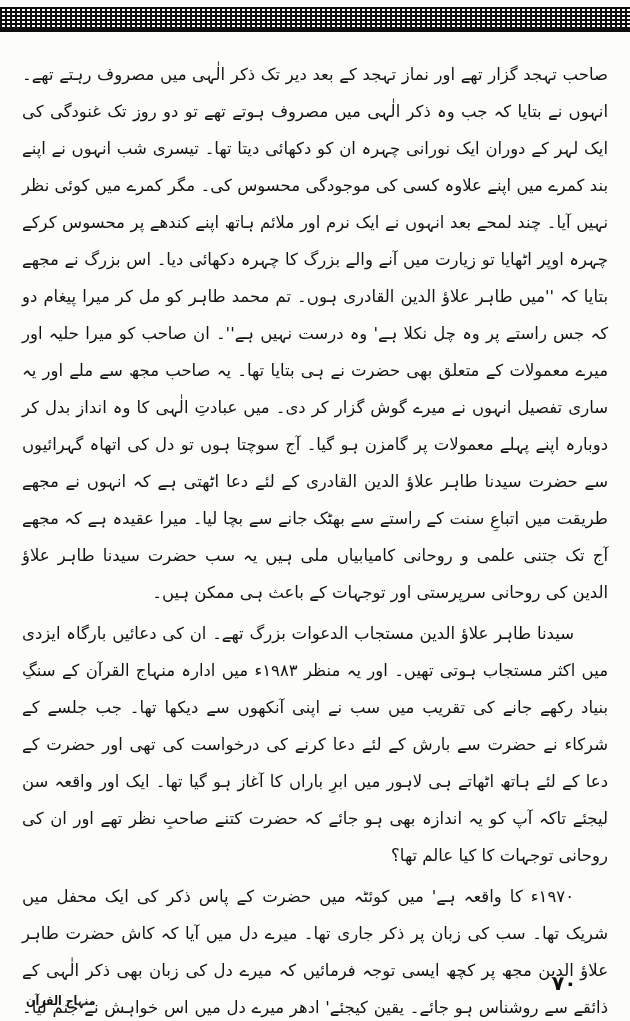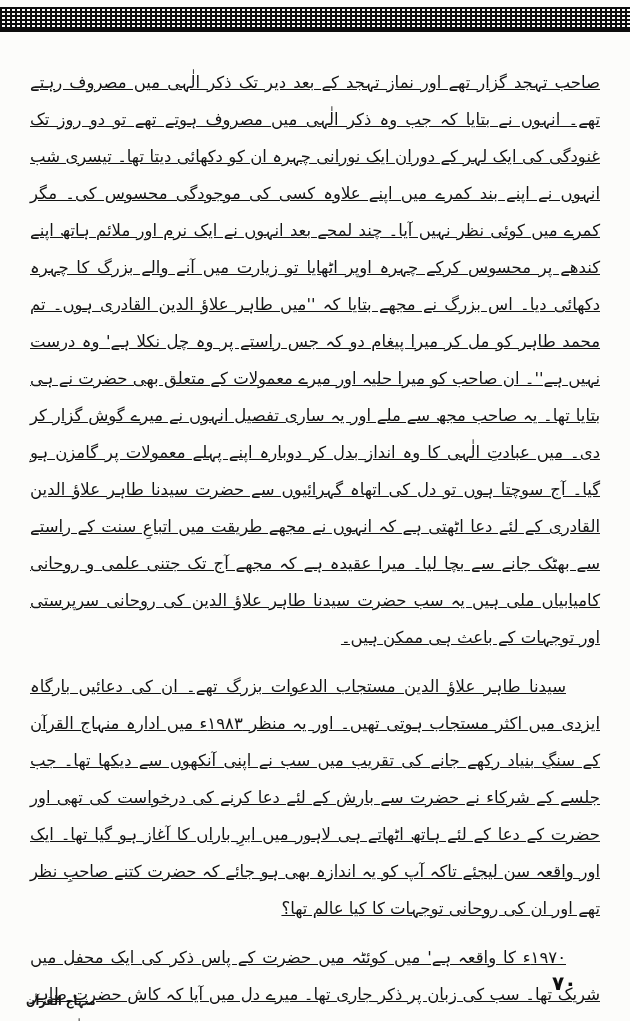--- a/index.html
+++ b/index.html
@@ -36,23 +36,22 @@
     top: 52px;
     right: 18px;
     left: 18px;
     color: #131313;
     font-size: 16.5px;
     line-height: 37px;
     text-align: justify;
     letter-spacing: 0;
   }
   .para {
-    margin: 12px;
+    margin: 4px;
     text-indent: 0;
-    text-decoration: underline;
   }
   .para.indented {
     text-indent: 34px;
   }
   .footer-logo {
     position: absolute;
     left: 26px;
     bottom: 14px;
     color: #161616;
     font-size: 11px;

